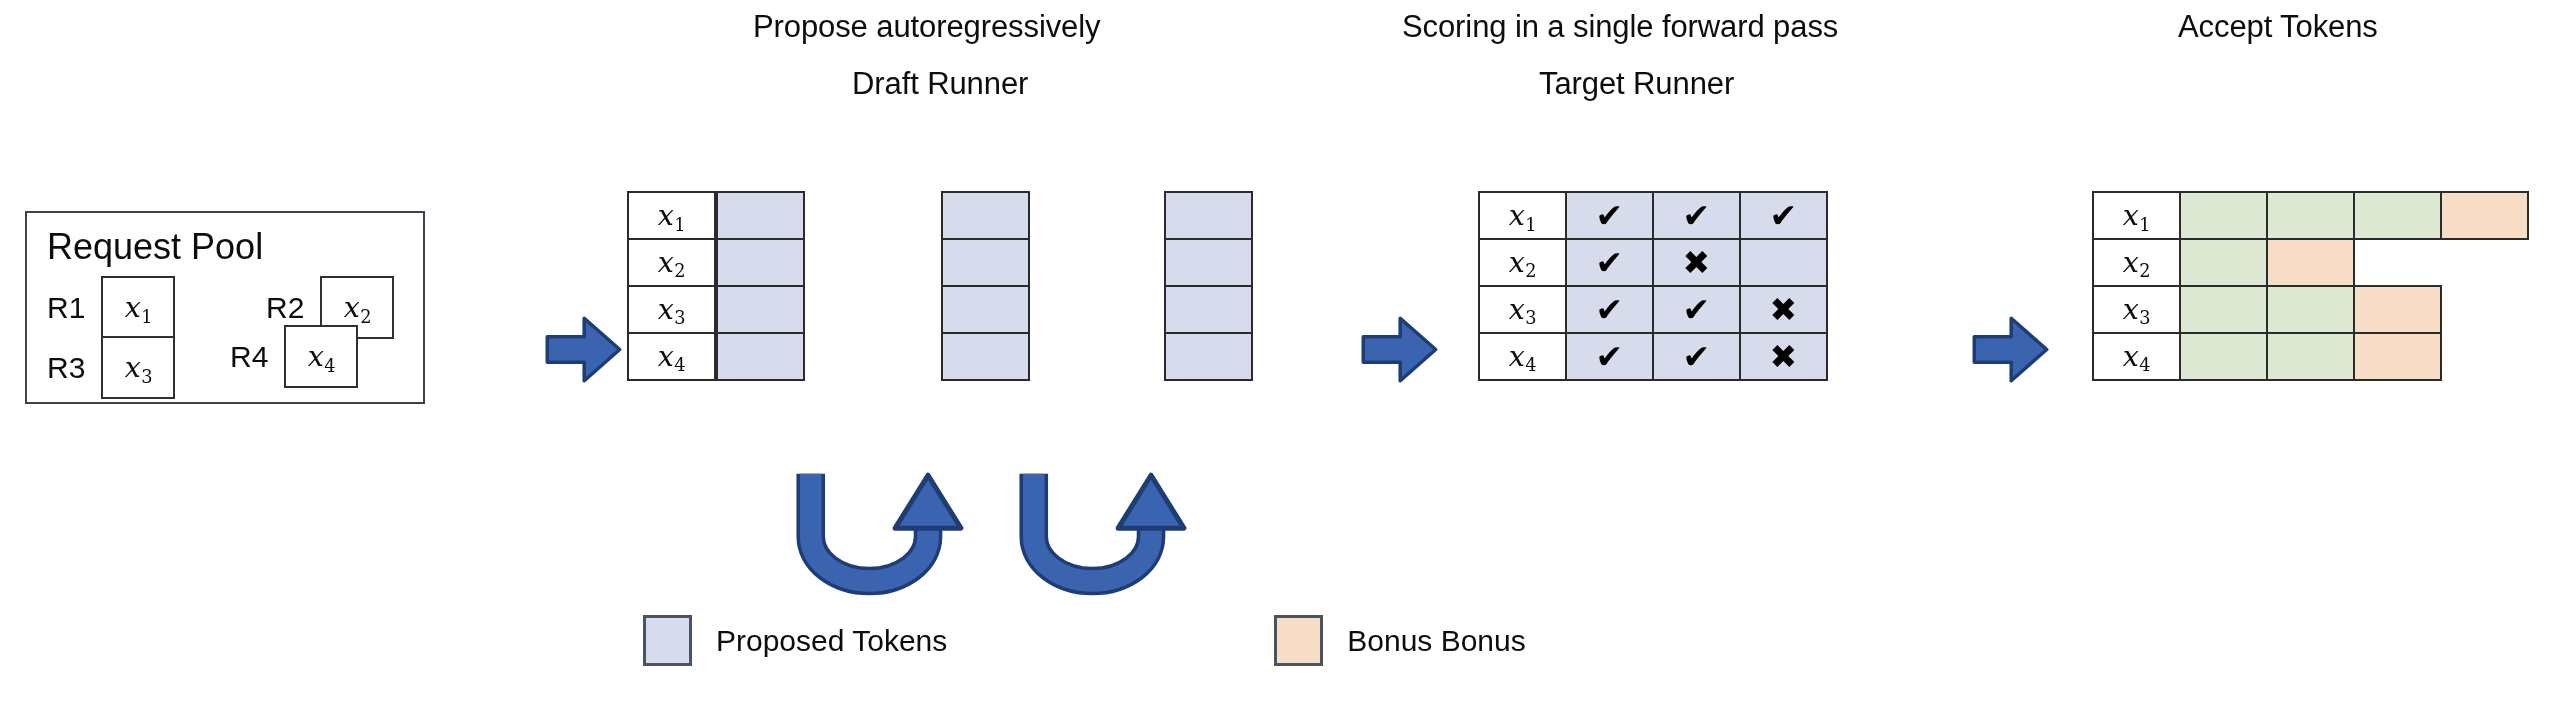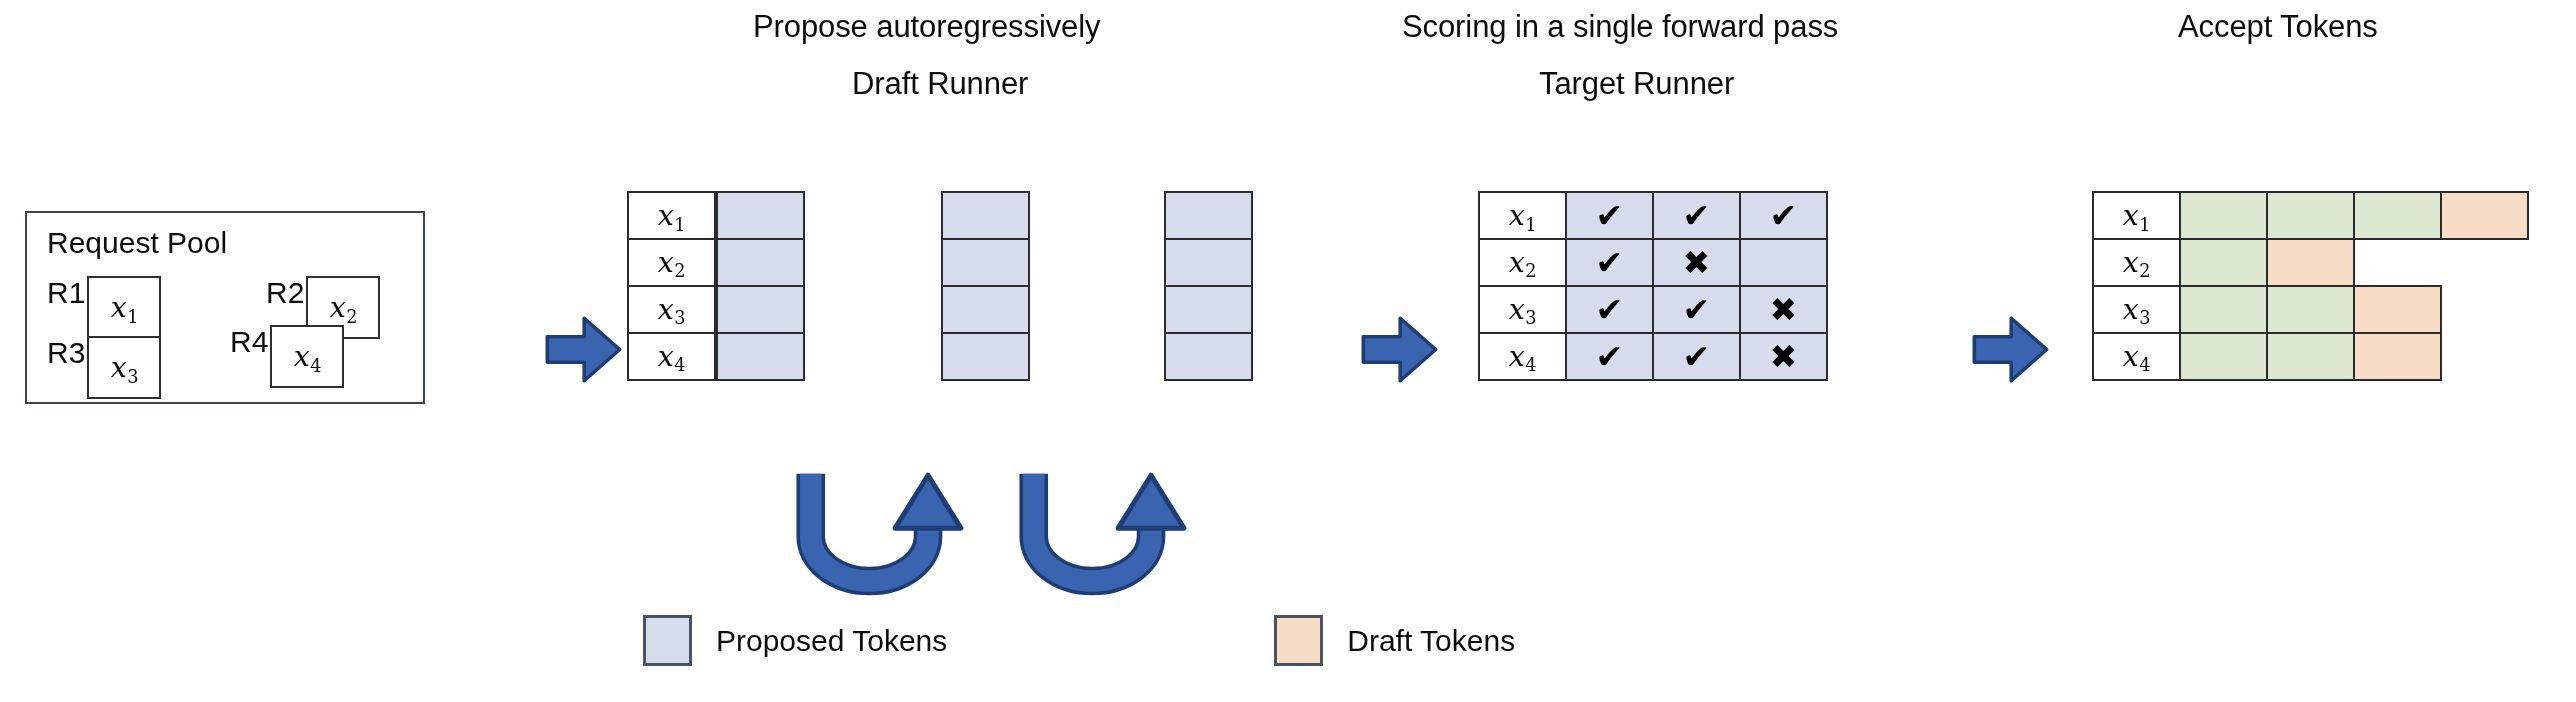--- a/index.html
+++ b/index.html
@@ -32,28 +32,29 @@
   #request-pool {
     left: 25px; top: 211px;
     width: 400px; height: 193px;
     border: 2.9px solid #3c434f;
     background: #ffffff;
     box-sizing: border-box;
   }
   #request-pool .rp-title {
     position: absolute;
     left: 20px; top: 13px;
-    font-size: 30px;
+    font-size: 36px;
     color: #0d0d0d;
     white-space: nowrap;
   }
   .rp-row {
     position: absolute;
     display: flex;
-    gap: 2px;
+    align-items: center;
+    gap: 16px;
   }
   .rp-label {
     font-size: 30px;
     color: #0d0d0d;
   }
   .rp-box {
     width: 74px; height: 63px;
     border: 2.9px solid #2f2f2f;
     background: #ffffff;
     box-sizing: border-box;
@@ -385,16 +386,16 @@
 
 <div id="legend">
   <div class="legend-item">
     <span class="legend-swatch" style="background:#d6dcec;"></span>
     <span class="legend-text">Proposed Tokens</span>
   </div>
   <div class="legend-gap-a"></div>
   <div class="legend-gap-b"></div>
   <div class="legend-item">
     <span class="legend-swatch" style="background:#f7ddc5;"></span>
-    <span class="legend-text">Draft Tokens</span>
+    <span class="legend-text">Bonus Bonus</span>
   </div>
 </div>
 
 
 </body></html>

